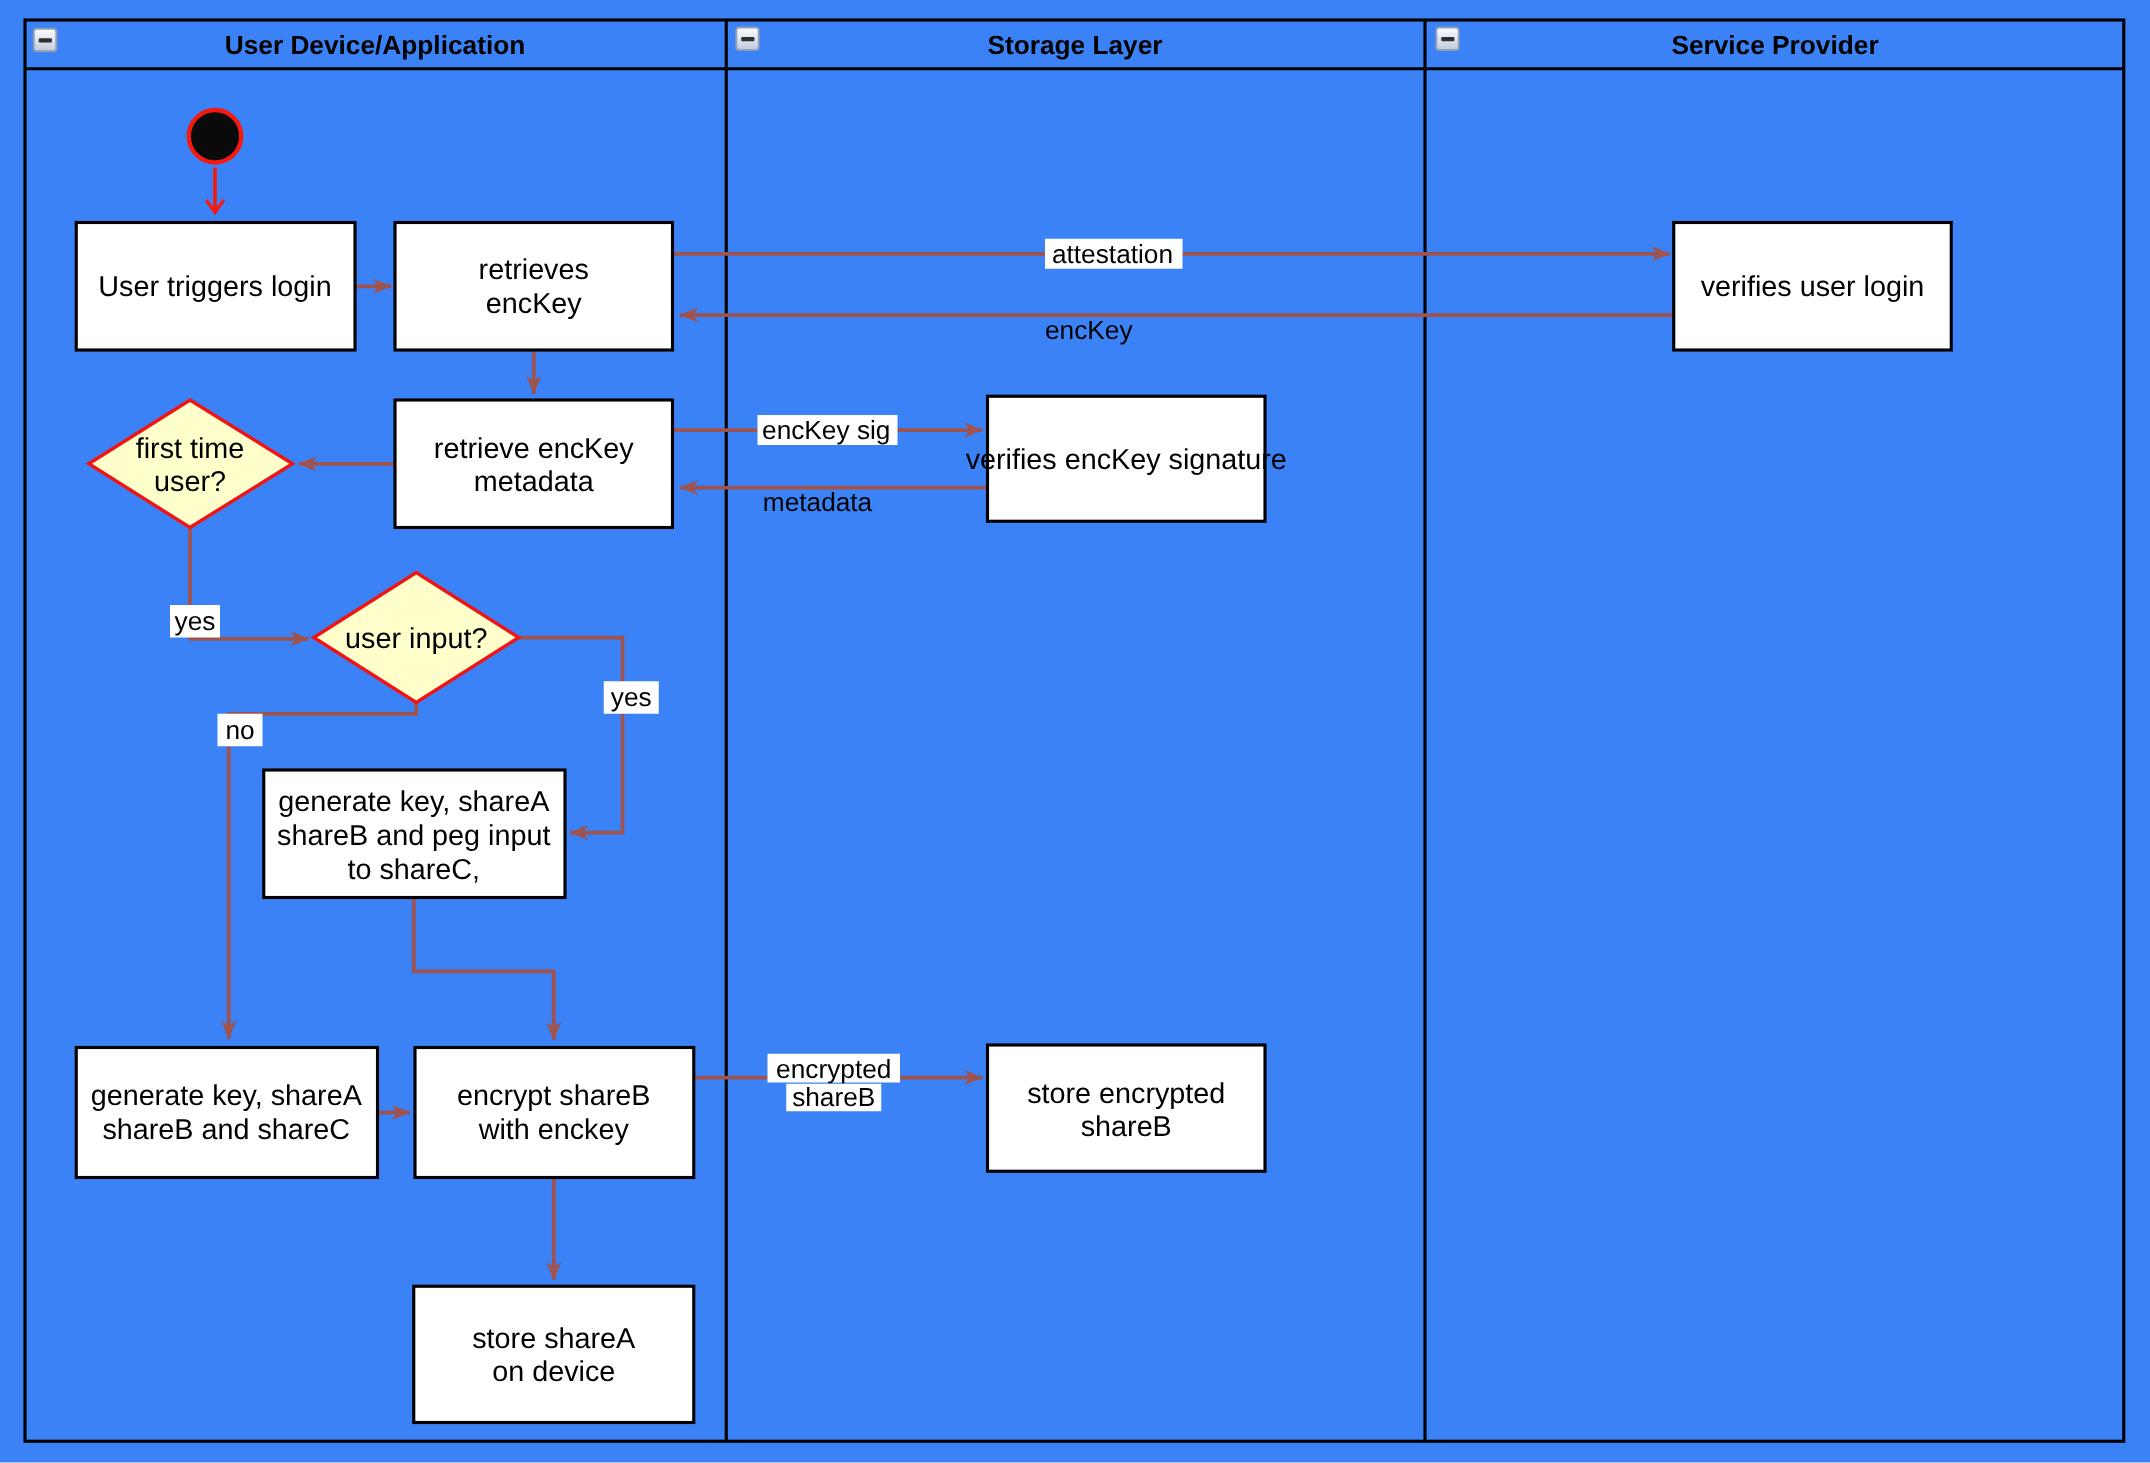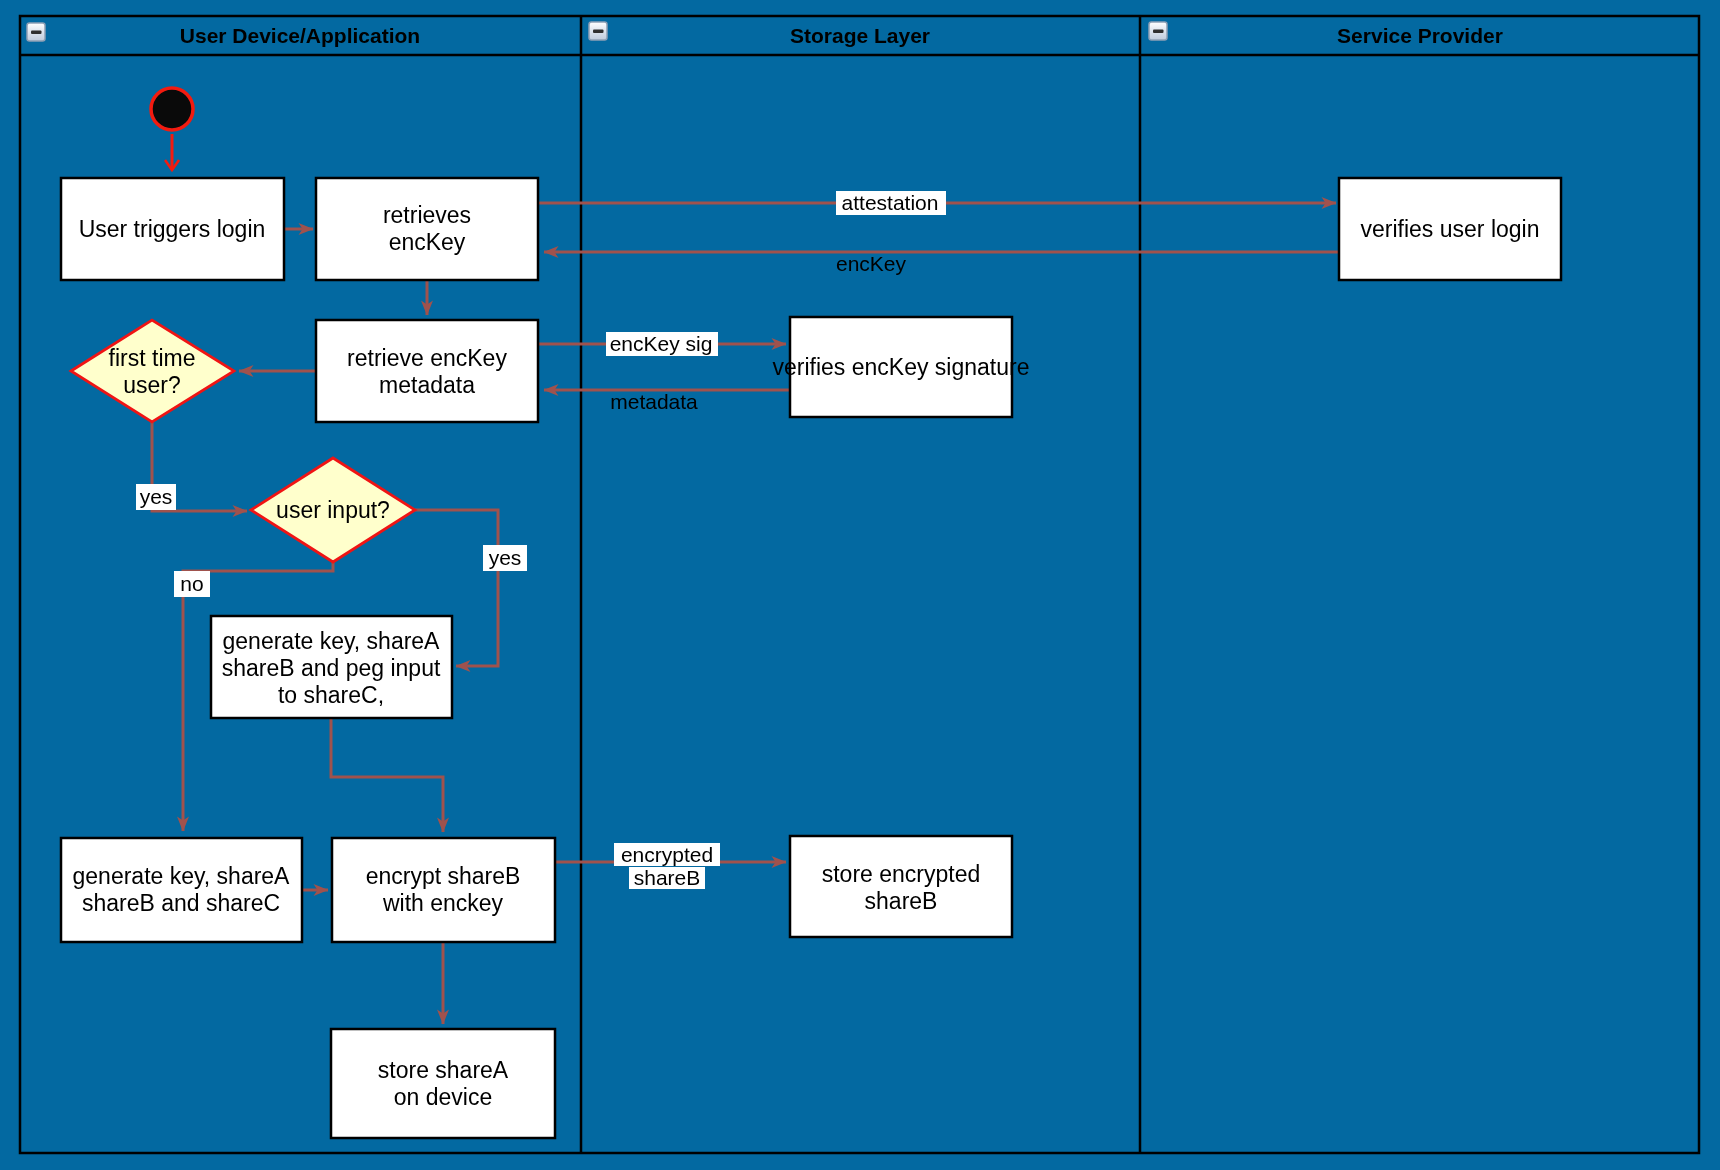--- a/index.html
+++ b/index.html
@@ -4,21 +4,21 @@
 <style>
   html, body {
     margin: 0;
     padding: 0;
     background: #ffffff;
     font-family: "Liberation Sans", sans-serif;
   }
   .canvas-wrap {
     width: 1720px;
     height: 1170px;
-    background: #0369a1;
+    background: #3b82f6;
     position: relative;
   }
   svg { display: block; }
 
   .lane-frame   { fill: none; stroke: var(--lane-border, #000); stroke-width: 2.5; }
   .lane-line    { stroke: var(--lane-border, #000); stroke-width: 2.5; }
   .lane-title   { font-size: 21px; font-weight: bold; fill: #000; text-anchor: middle; }
 
   .node-rect    { fill: var(--node-fill, #fff); stroke: var(--node-border, #000); stroke-width: 2.5; }
   .diamond     { fill: var(--diamond-fill, #ffffcc); stroke: var(--diamond-border, #f01414); stroke-width: 2.75; }

